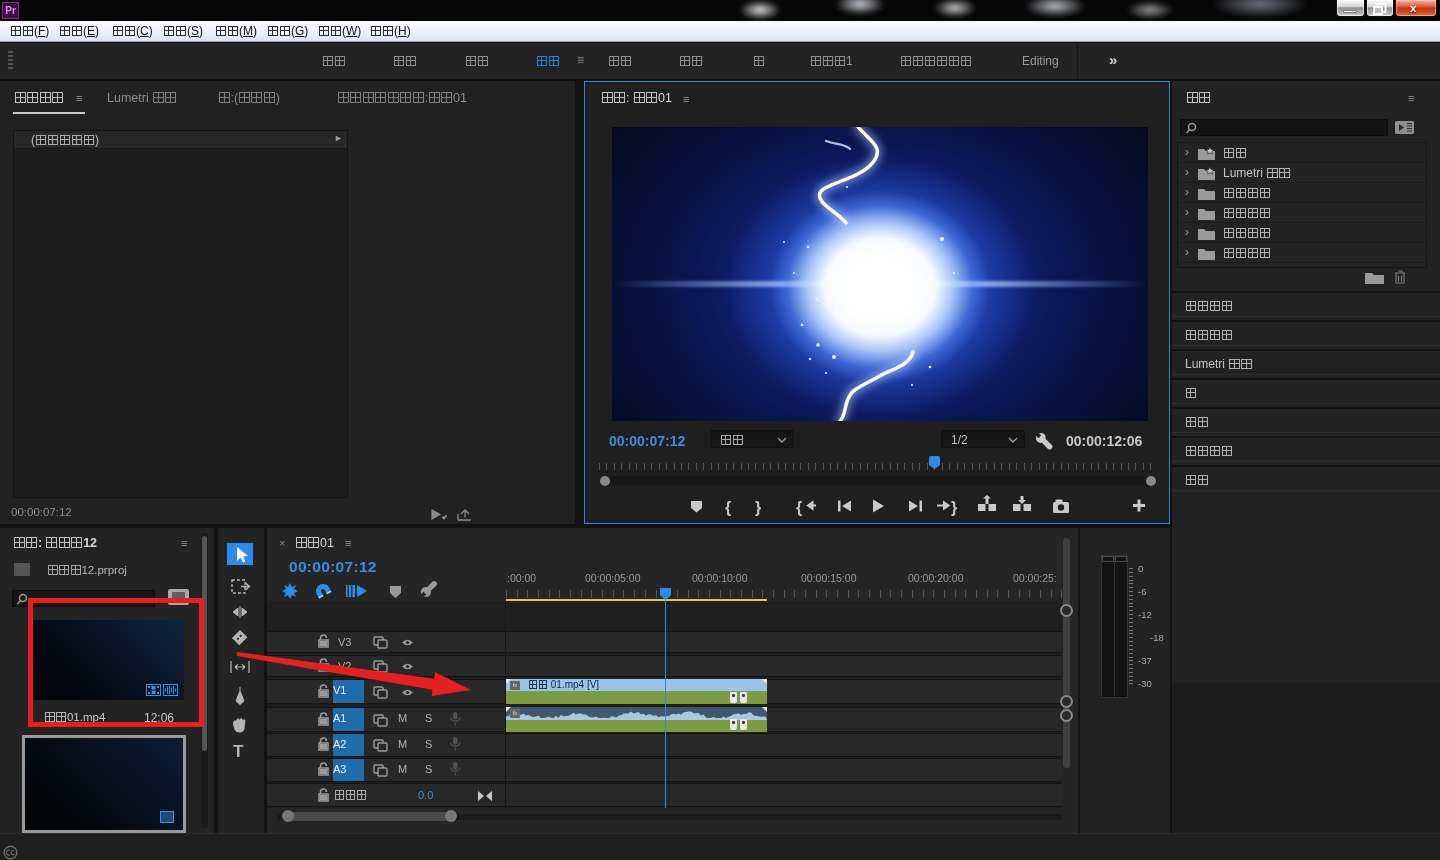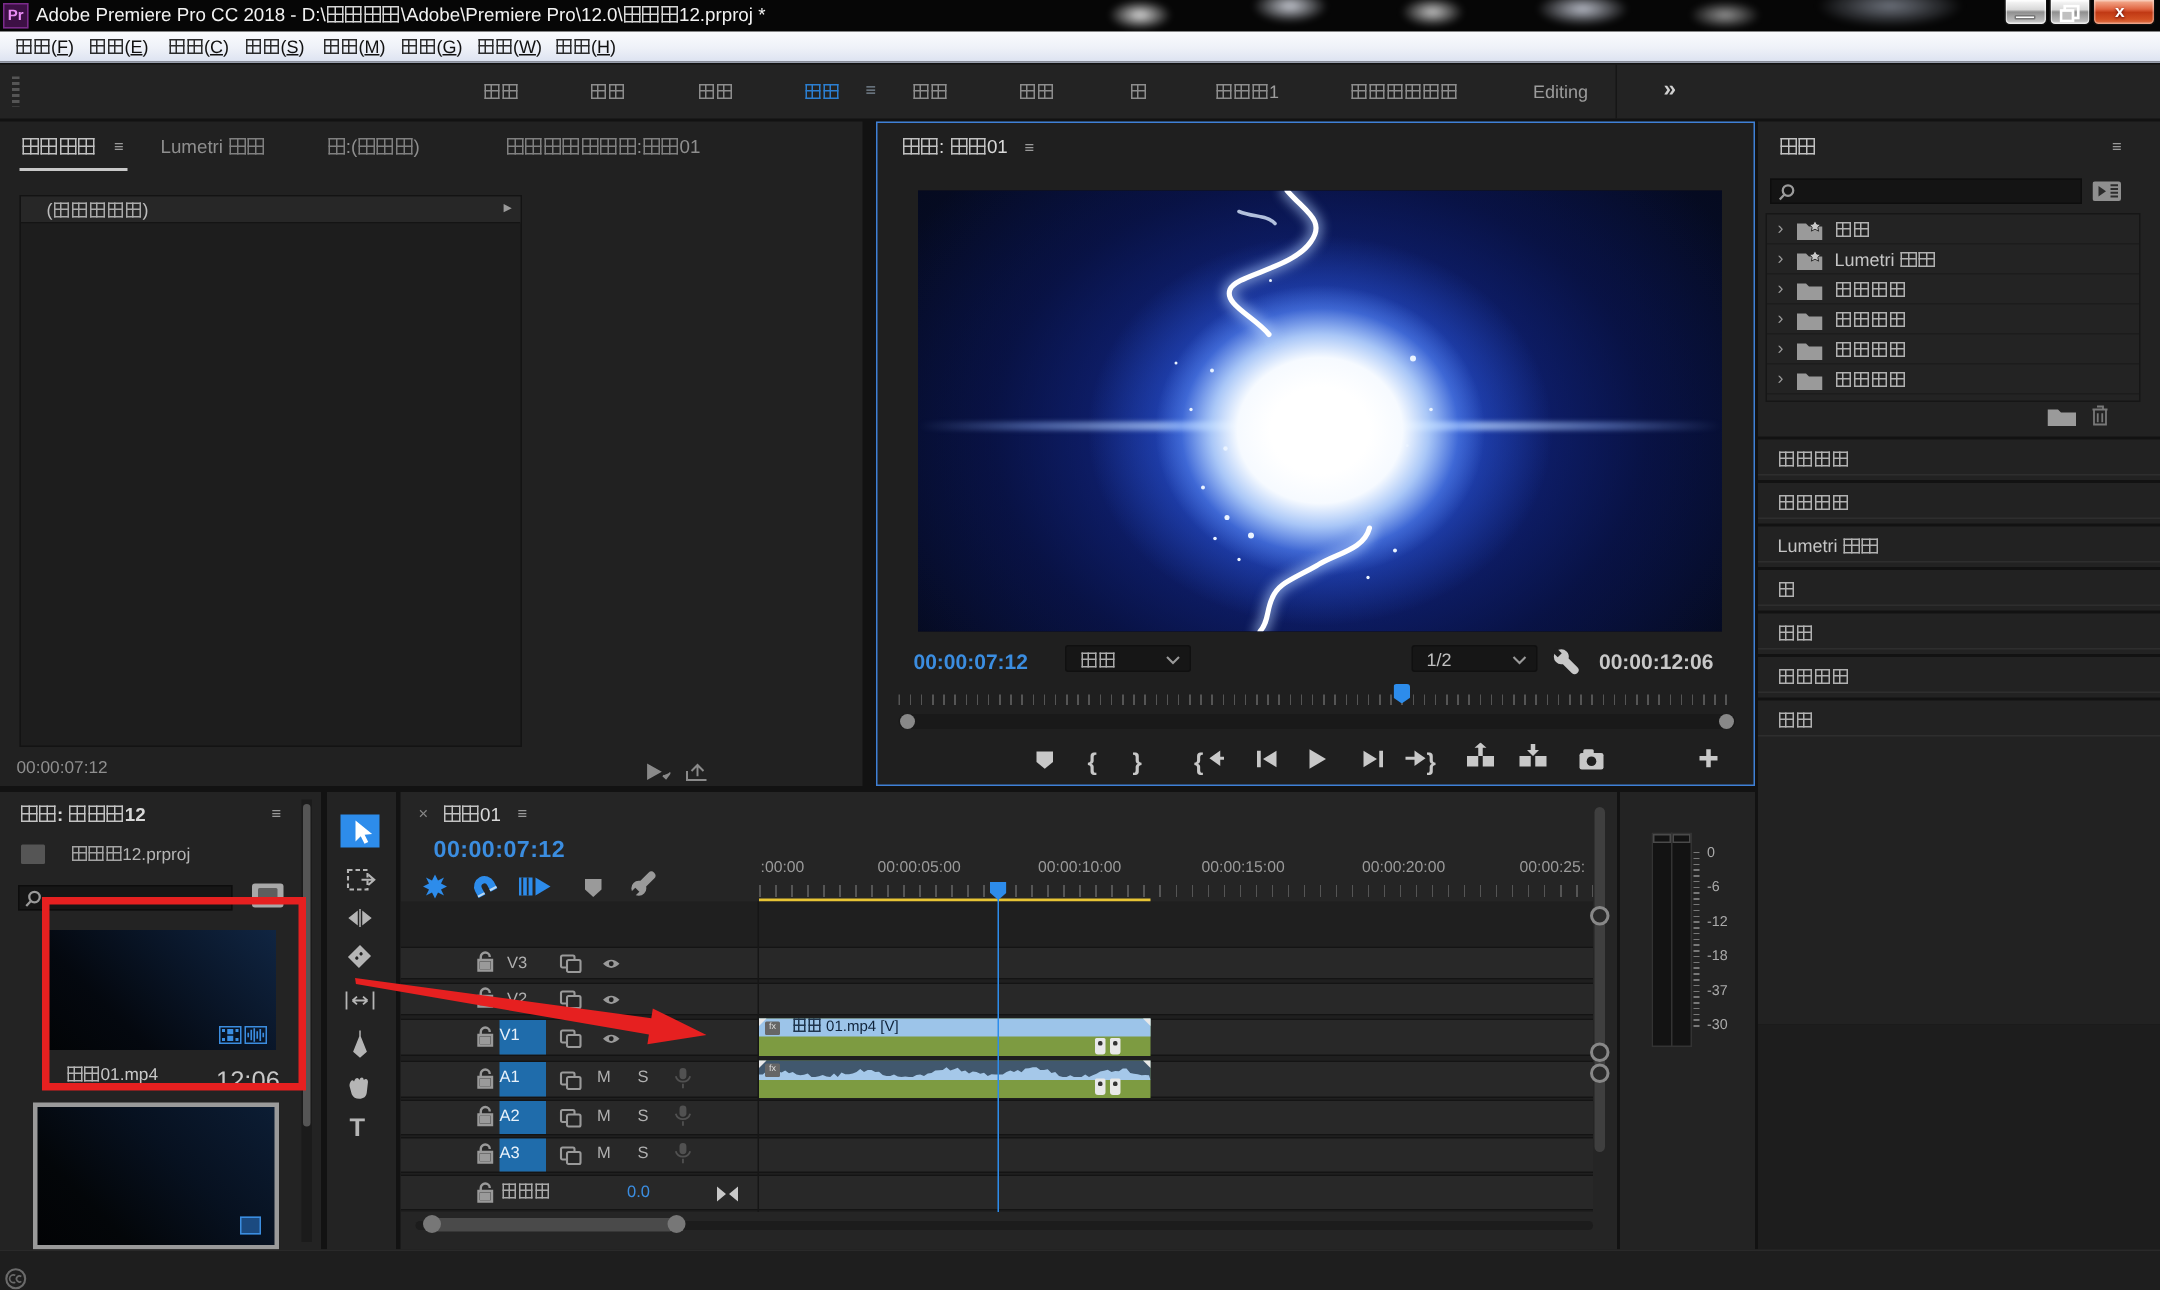--- a/index.html
+++ b/index.html
@@ -29,21 +29,20 @@
 <div class="abs" id="titlebar" style="left:0;top:0;width:1440px;height:21px;background:#060606;overflow:hidden;">
   <div class="abs" style="left:700px;top:-6px;width:640px;height:32px;background:
     radial-gradient(30px 14px at 60px 16px,rgba(255,255,255,.9),rgba(255,255,255,0) 70%),
     radial-gradient(36px 16px at 160px 10px,rgba(240,244,255,.85),rgba(255,255,255,0) 70%),
     radial-gradient(30px 14px at 255px 14px,rgba(255,255,255,.8),rgba(255,255,255,0) 70%),
     radial-gradient(44px 16px at 355px 12px,rgba(235,240,255,.8),rgba(255,255,255,0) 70%),
     radial-gradient(34px 13px at 450px 16px,rgba(255,255,255,.6),rgba(255,255,255,0) 70%),
     radial-gradient(70px 20px at 560px 10px,rgba(215,225,245,.5),rgba(255,255,255,0) 70%);
     filter:blur(2.5px);"></div>
   <div class="abs" style="left:2px;top:2px;width:17px;height:17px;background:#3d1045;border:1px solid #7a2b8a;color:#ea8df5;font-size:10px;font-weight:bold;text-align:center;line-height:15px;">Pr</div>
-  <div class="abs" style="left:24px;top:3px;color:#f2f2f2;font-size:12.5px;white-space:nowrap;">Adobe Premiere Pro CC 2018 - D:\<span><i class="c"></i><i class="c"></i><i class="c"></i><i class="c"></i></span>\Adobe\Premiere Pro\12.0\<span><i class="c"></i><i class="c"></i><i class="c"></i></span>12.prproj *</div>
 
   <div class="abs" style="left:1336px;top:0;width:101px;height:18px;">
     <div class="abs" style="left:0;top:0;width:29px;height:17px;background:linear-gradient(#fbfbfb,#d8d8d8 40%,#8f8f8f 50%,#b9b9b9 85%,#d6d6d6);border:1px solid #111;border-top:none;border-radius:0 0 4px 4px;box-shadow:inset 0 0 0 1px rgba(255,255,255,.6);"></div>
     <div class="abs" style="left:7px;top:10px;width:14px;height:3px;background:#fdfdfd;border:1px solid #777;border-radius:1px;"></div>
     <div class="abs" style="left:30px;top:0;width:28px;height:17px;background:linear-gradient(#fbfbfb,#d8d8d8 40%,#8f8f8f 50%,#b9b9b9 85%,#d6d6d6);border:1px solid #111;border-top:none;border-radius:0 0 4px 4px;box-shadow:inset 0 0 0 1px rgba(255,255,255,.6);"></div>
     <svg class="abs" style="left:37px;top:3px;" width="14" height="12">
         <rect x="3.5" y="1" width="9" height="8" fill="none" stroke="#fff" stroke-width="1.8"></rect>
         <rect x="1" y="4" width="8" height="7" fill="#c0c0c0" stroke="#fff" stroke-width="1.8"></rect>
       </svg>
     <div class="abs" style="left:59px;top:0;width:42px;height:17px;background:linear-gradient(#f6b396,#e06542 38%,#c13914 52%,#d14f22 80%,#e2754a);border:1px solid #111;border-top:none;border-radius:0 0 4px 4px;box-shadow:inset 0 0 0 1px rgba(255,255,255,.35);"></div>
@@ -292,21 +291,21 @@
 
   <div class="abs" style="left:30px;top:92px;width:154px;height:80px;background:linear-gradient(225deg,#102542 0%,#091527 38%,#04080f 70%,#020406);">
     <svg class="abs" style="left:116px;top:64px;" width="33" height="13">
       <rect x="0.5" y="0.5" width="14" height="11" fill="none" stroke="#3b8de0"></rect>
       <path d="M2,2 h2 v2 h-2 z M2,8 h2 v2 h-2 z M11,2 h2 v2 h-2 z M11,8 h2 v2 h-2 z M5.5,2 h4 v3.5 h-4 z M5.5,6.5 h4 v3.5 h-4 z" fill="#3b8de0"></path>
       <rect x="17.5" y="0.5" width="14" height="11" fill="none" stroke="#3b8de0"></rect>
       <path d="M19.5,4.5 v3 M21.5,2.5 v7 M23.5,1.5 v9 M25.5,3.5 v5 M27.5,2 v8 M29.5,4.5 v3" stroke="#3b8de0" stroke-width="1.1"></path>
     </svg>
   </div>
   <div class="abs" style="left:28px;top:183px;color:#c8c8c8;font-size:11.5px;padding-left:16px;"><i class="c"></i><i class="c"></i>01.mp4</div>
-  <div class="abs" style="left:144px;top:183px;color:#c8c8c8;font-size:17px;">12:06</div>
+  <div class="abs" style="left:144px;top:183px;color:#c8c8c8;font-size:12px;">12:06</div>
 
   <div class="abs" style="left:22px;top:207px;width:164px;height:98px;background:#9a9a9a;">
     <div class="abs" style="left:3px;top:3px;width:158px;height:92px;background:linear-gradient(225deg,#0c1d34 0%,#071120 40%,#030609 75%,#020305);"></div>
     <div class="abs" style="left:138px;top:76px;width:14px;height:12px;background:#1b4a80;border:1px solid #3b8de0;"></div>
   </div>
 
   <div class="abs" style="left:201px;top:5px;width:7px;height:295px;background:#1b1b1b;"></div>
   <div class="abs" style="left:202px;top:8px;width:5px;height:215px;background:#555;border-radius:3px;"></div>
 </div>
 
@@ -486,21 +485,21 @@
 <div class="abs" id="meter" style="left:1080px;top:528px;width:90px;height:305px;background:#232323;">
   <div class="abs" style="left:21px;top:27px;width:27px;height:143px;background:#131313;border:1px solid #333;"></div>
   <div class="abs" style="left:34px;top:27px;width:1px;height:143px;background:#333;"></div>
   <div class="abs" style="left:22px;top:28px;width:12px;height:6px;border:1px solid #4a4a4a;"></div>
   <div class="abs" style="left:35px;top:28px;width:12px;height:6px;border:1px solid #4a4a4a;"></div>
   <div class="abs" style="left:49px;top:40px;width:4px;height:117px;background:repeating-linear-gradient(#777 0 1px,transparent 1px 3.85px);"></div>
   <div id="meterticks" style="position:absolute;left:58px;top:0;color:#aaa;font-size:9.5px;">
     <span class="abs" style="top:35px;">0</span>
     <span class="abs" style="top:58px;">-6</span>
     <span class="abs" style="top:81px;">-12</span>
-    <span class="abs" style="top:104px;">-18</span>
+    <span class="abs" style="top:104px;margin-left:12px;">-18</span>
     <span class="abs" style="top:127px;">-37</span>
     <span class="abs" style="top:150px;">-30</span>
   </div>
 </div>
 
 <div class="abs" style="left:1063px;top:538px;width:7px;height:230px;background:#3f3f3f;border-radius:4px;"></div>
 <div class="abs" style="left:1060px;top:604px;width:13px;height:13px;background:#2a2a2a;border:2px solid #888;border-radius:50%;"></div>
 <div class="abs" style="left:1060px;top:695px;width:13px;height:13px;background:#2a2a2a;border:2px solid #888;border-radius:50%;"></div>
 <div class="abs" style="left:1060px;top:709px;width:13px;height:13px;background:#2a2a2a;border:2px solid #888;border-radius:50%;"></div>
 

